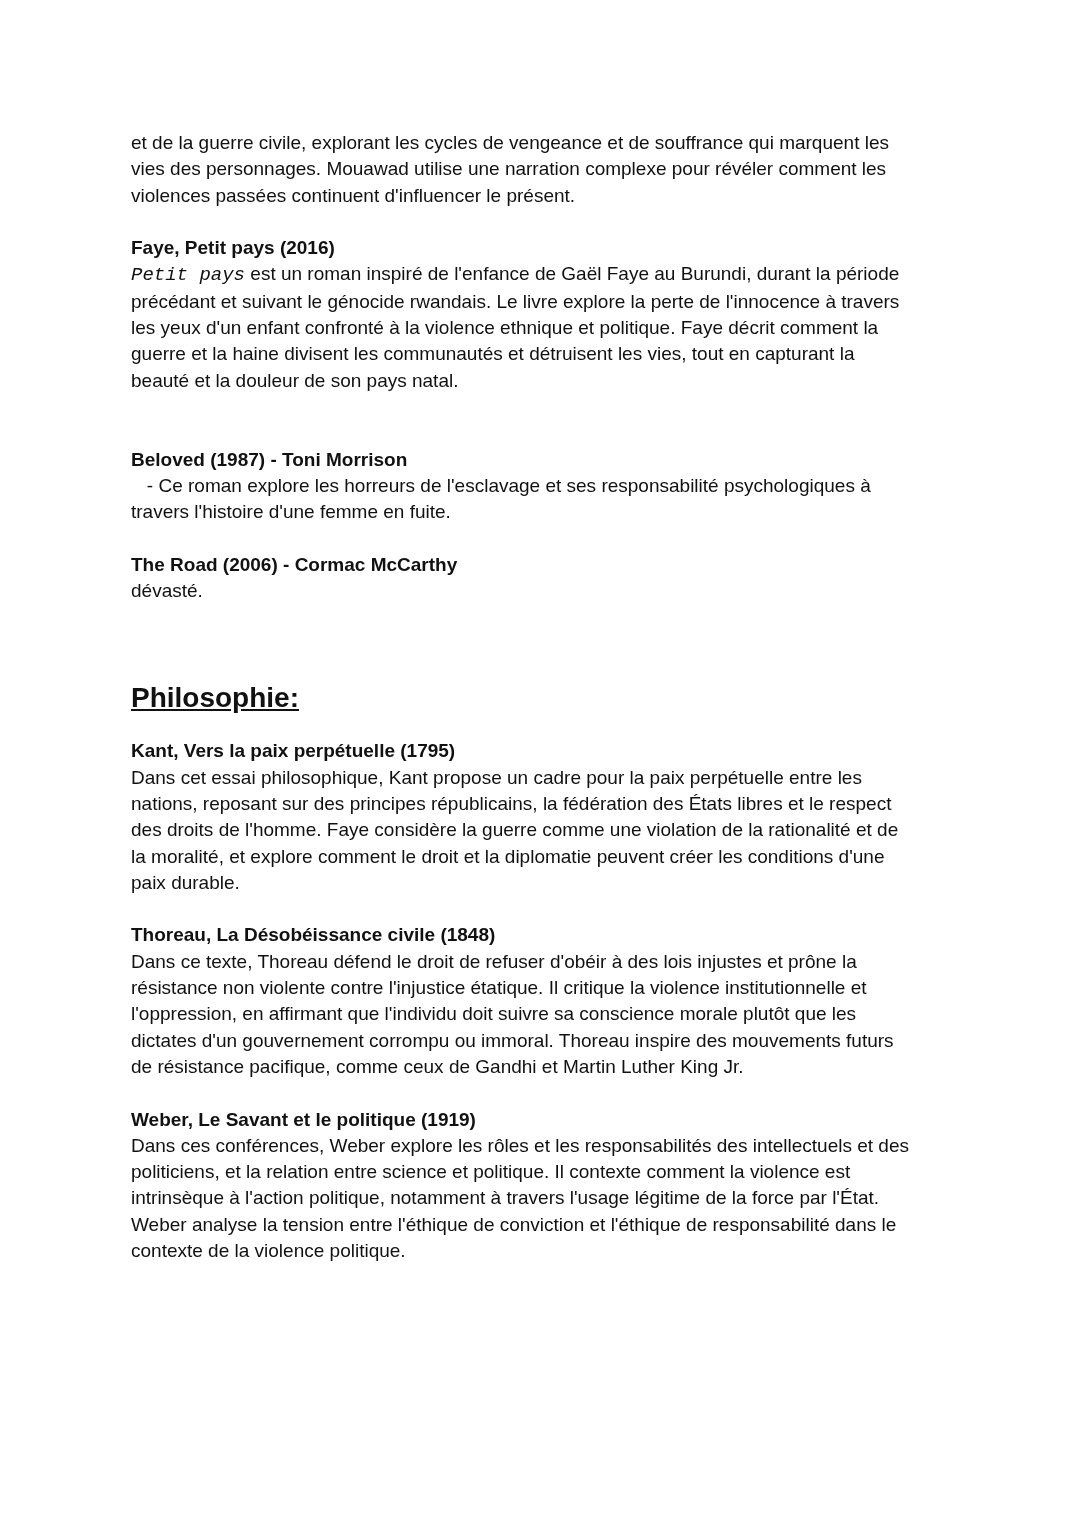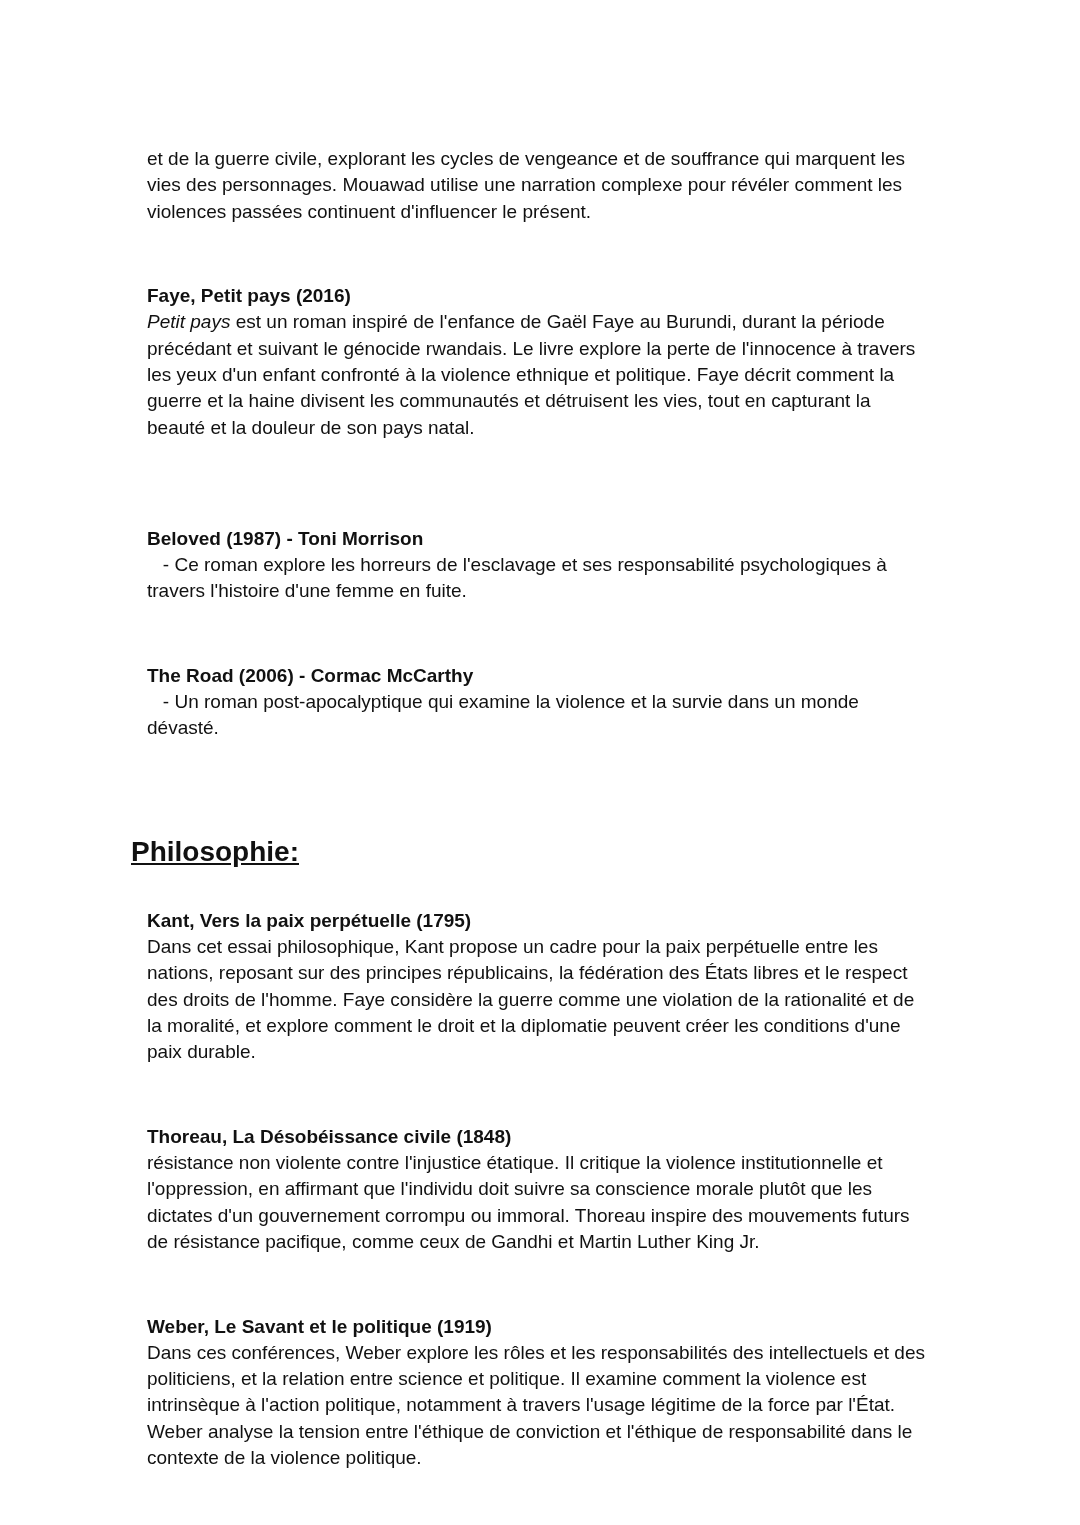--- a/index.html
+++ b/index.html
@@ -21,38 +21,38 @@
       top: 130px;
       width: 830px;
       font-size: 19px;
       line-height: 26.3px;
     }
     .line {
       display: block;
       white-space: nowrap;
     }
     .block {
-      margin: 16px;
+      margin: 0;
     }
     .gap {
       height: 26.3px;
     }
     .title {
       font-weight: bold;
     }
     .indent {
       white-space: pre;
     }
     .section-heading {
       font-weight: bold;
       text-decoration: underline;
       font-size: 28px;
       line-height: 28px;
     }
-    em { font-style: italic; }
+    em { font-style: italic; font-family: Liberation Mono, monospace; }
   </style>
 </head>
 <body>
 
 <div class="page">
 
   <div class="block">
     <span class="line">et de la guerre civile, explorant les cycles de vengeance et de souffrance qui marquent les</span>
     <span class="line">vies des personnages. Mouawad utilise une narration complexe pour révéler comment les</span>
     <span class="line">violences passées continuent d'influencer le présent.</span>
@@ -77,21 +77,20 @@
   <div class="block">
     <span class="line title">Beloved (1987) - Toni Morrison</span>
     <span class="line indent">   - Ce roman explore les horreurs de l'esclavage et ses responsabilité psychologiques à</span>
     <span class="line">travers l'histoire d'une femme en fuite.</span>
   </div>
 
   <div class="gap"></div>
 
   <div class="block">
     <span class="line title">The Road (2006) - Cormac McCarthy</span>
-    <span class="line indent">   - Un roman post-apocalyptique qui examine la violence et la survie dans un monde</span>
     <span class="line">dévasté.</span>
   </div>
 
   <div style="height: 80px;"></div>
 
   <div class="section-heading">Philosophie:</div>
 
   <div style="height: 26px;"></div>
 
   <div class="block">
@@ -100,30 +99,31 @@
     <span class="line">nations, reposant sur des principes républicains, la fédération des États libres et le respect</span>
     <span class="line">des droits de l'homme. Faye considère la guerre comme une violation de la rationalité et de</span>
     <span class="line">la moralité, et explore comment le droit et la diplomatie peuvent créer les conditions d'une</span>
     <span class="line">paix durable.</span>
   </div>
 
   <div class="gap"></div>
 
   <div class="block">
     <span class="line title">Thoreau, La Désobéissance civile (1848)</span>
+    <span class="line">Dans ce texte, Thoreau défend le droit de refuser d'obéir à des lois injustes et prône la</span>
     <span class="line">résistance non violente contre l'injustice étatique. Il critique la violence institutionnelle et</span>
     <span class="line">l'oppression, en affirmant que l'individu doit suivre sa conscience morale plutôt que les</span>
     <span class="line">dictates d'un gouvernement corrompu ou immoral. Thoreau inspire des mouvements futurs</span>
     <span class="line">de résistance pacifique, comme ceux de Gandhi et Martin Luther King Jr.</span>
   </div>
 
   <div class="gap"></div>
 
   <div class="block">
     <span class="line title">Weber, Le Savant et le politique (1919)</span>
     <span class="line">Dans ces conférences, Weber explore les rôles et les responsabilités des intellectuels et des</span>
-    <span class="line">politiciens, et la relation entre science et politique. Il examine comment la violence est</span>
+    <span class="line">politiciens, et la relation entre science et politique. Il contexte comment la violence est</span>
     <span class="line">intrinsèque à l'action politique, notamment à travers l'usage légitime de la force par l'État.</span>
     <span class="line">Weber analyse la tension entre l'éthique de conviction et l'éthique de responsabilité dans le</span>
     <span class="line">contexte de la violence politique.</span>
   </div>
 
 </div>
 
 </body></html>

